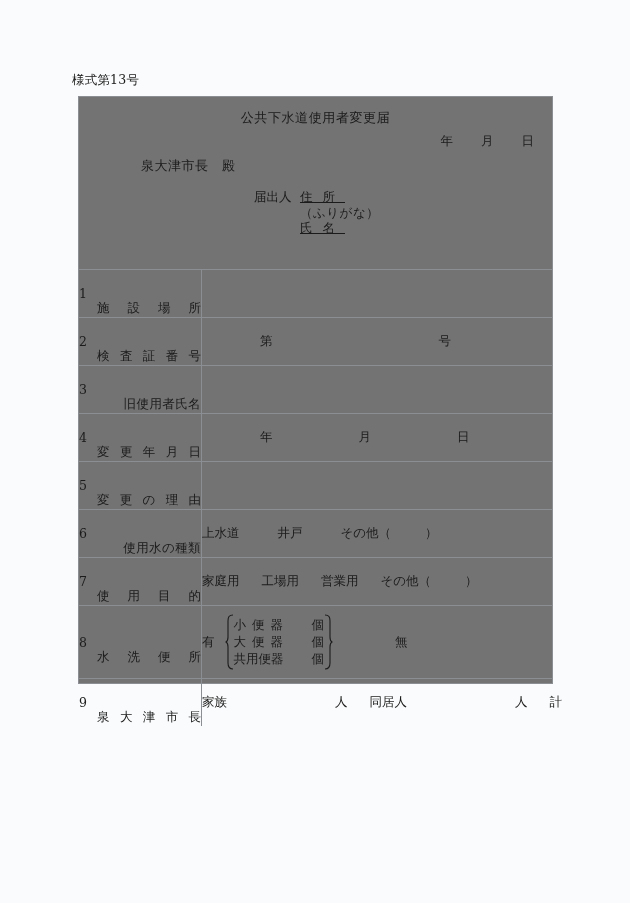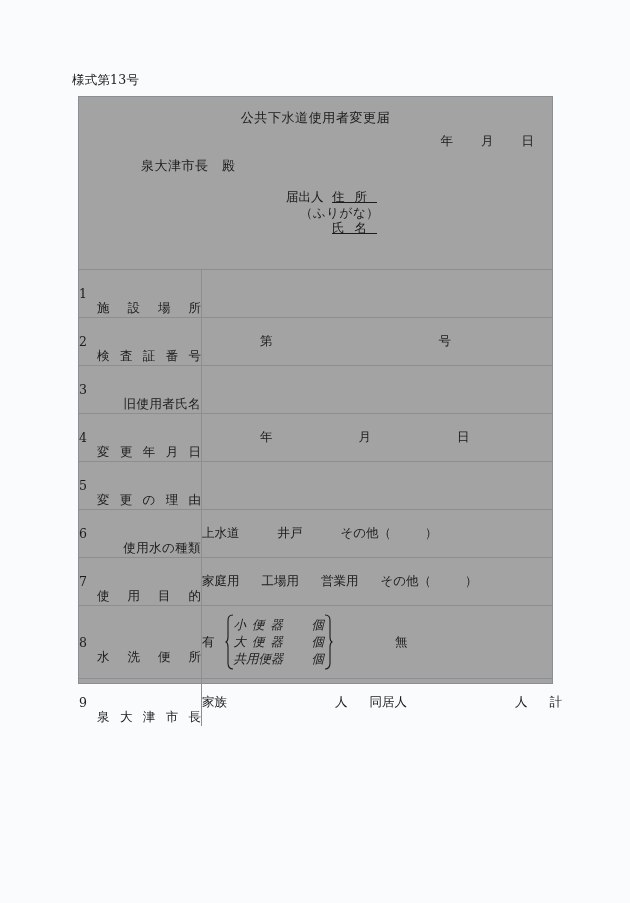--- a/index.html
+++ b/index.html
@@ -37,21 +37,21 @@
 
   
   .frame {
     position: absolute;
     left: 78px;
     top: 96px;
     width: 475px;
     height: 588px;
     border: 1px solid #8b8f94;
     box-sizing: border-box;
-    background: #a3a3a3;
+    background: #737373;
   }
 
   
   .header {
     position: relative;
     height: 172px;
     box-sizing: border-box;
   }
   .doc-title {
     position: absolute;
@@ -84,21 +84,21 @@
 
   .submitter {
     position: absolute;
     top: 92px;
     left: 175px;
     font-size: 12.5px;
     line-height: 15.5px;
     white-space: nowrap;
   }
   .submitter .row { display: block; }
-  .submitter .lead { display: inline-block; width: 46px; margin-left: 32px; }
+  .submitter .lead { display: inline-block; width: 46px; }
   .submitter .fld  { display: inline-block; letter-spacing: 10px; text-decoration: underline; }
   .submitter .kana { display: inline-block; padding-left: 46px; letter-spacing: 0.5px; }
   .submitter .name-row .lead { visibility: hidden; }
 
   .statement {
     position: absolute;
     top: 146px;
     left: 26px;
     font-size: 12.5px;
     letter-spacing: 0.3px;
@@ -172,21 +172,20 @@
   }
   .brace {
     width: 9px;
     align-self: stretch;
     flex: 0 0 auto;
   }
   .brace svg { display: block; height: 100%; width: 100%; }
   .toilet-list {
     line-height: 17px;
     padding: 2px 0;
-    font-style: italic;
   }
   .toilet-list .tr { display: block; }
   .toilet-list .nm { display: inline-block; width: 78px; }
   .toilet-list .nm.sp3 { letter-spacing: 6px; }
   .toilet-list .unit { display: inline-block; }
   .toilet .nashi { margin-left: 62px; }
 </style>
 </head>
 <body>
 

